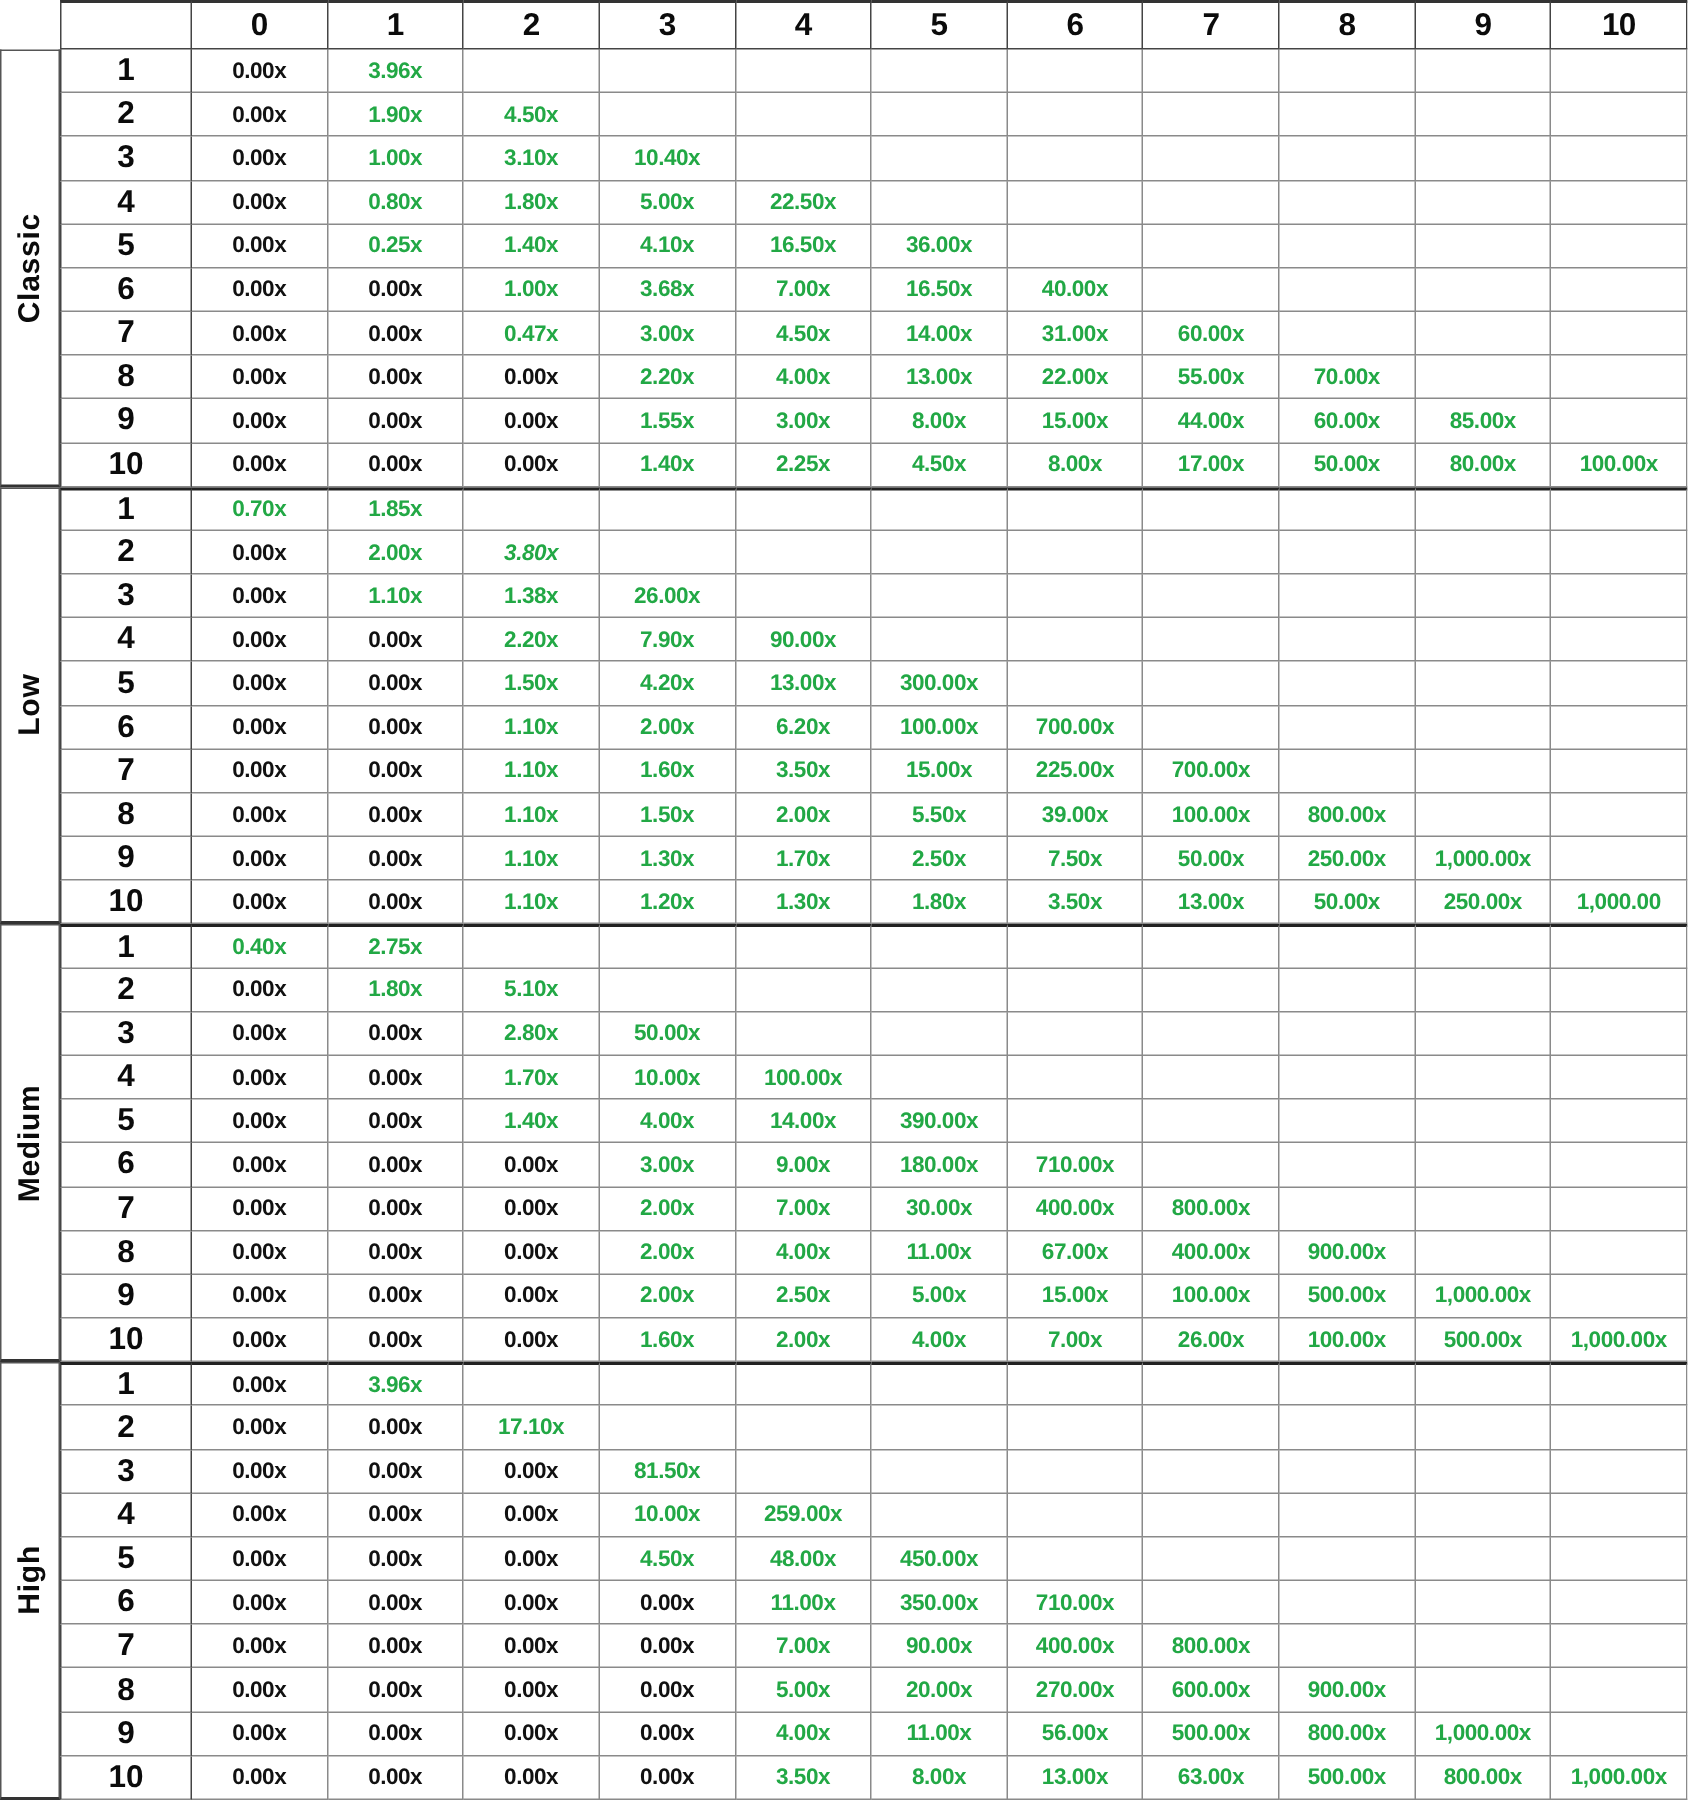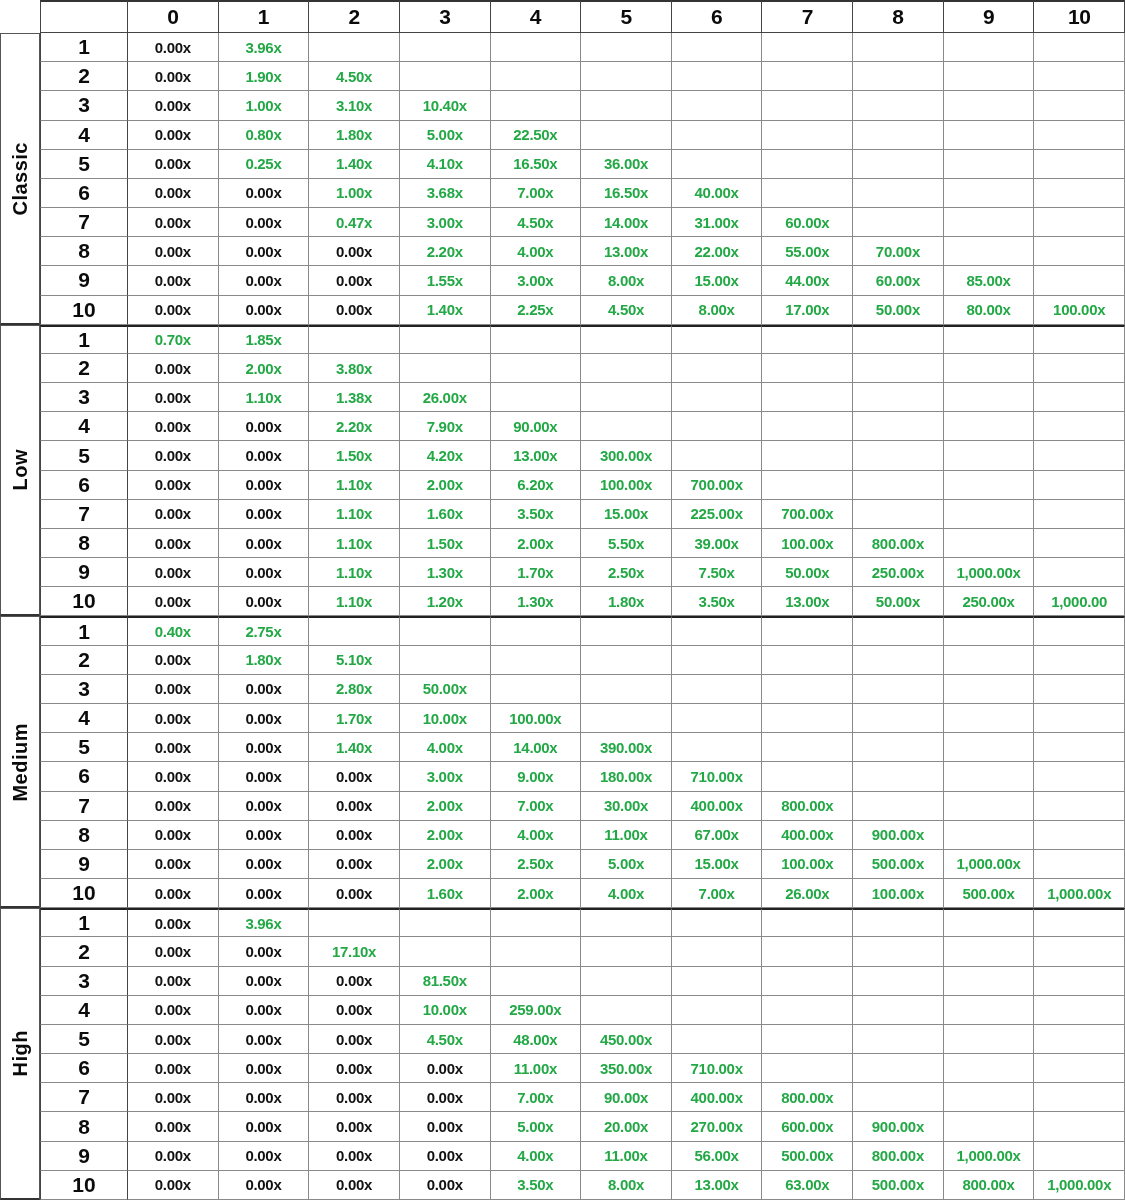--- a/index.html
+++ b/index.html
@@ -200,21 +200,21 @@
       <div class="cell empty sec-top" style="grid-area: 12 / 7;"></div>
       <div class="cell empty sec-top" style="grid-area: 12 / 8;"></div>
       <div class="cell empty sec-top" style="grid-area: 12 / 9;"></div>
       <div class="cell empty sec-top" style="grid-area: 12 / 10;"></div>
       <div class="cell empty sec-top" style="grid-area: 12 / 11;"></div>
       <div class="cell empty sec-top" style="grid-area: 12 / 12;"></div>
       <div class="cell empty sec-top" style="grid-area: 12 / 13;"></div>
       <div class="rnum" style="grid-area: 13 / 2;">2</div>
       <div class="cell zero" style="grid-area: 13 / 3;">0.00x</div>
       <div class="cell pos" style="grid-area: 13 / 4;">2.00x</div>
-      <div class="cell pos" style="grid-area: 13 / 5;">3.80x</div>
+      <div class="cell pos" style="grid-area: 13 / 5; font-style: italic;">3.80x</div>
       <div class="cell empty" style="grid-area: 13 / 6;"></div>
       <div class="cell empty" style="grid-area: 13 / 7;"></div>
       <div class="cell empty" style="grid-area: 13 / 8;"></div>
       <div class="cell empty" style="grid-area: 13 / 9;"></div>
       <div class="cell empty" style="grid-area: 13 / 10;"></div>
       <div class="cell empty" style="grid-area: 13 / 11;"></div>
       <div class="cell empty" style="grid-area: 13 / 12;"></div>
       <div class="cell empty" style="grid-area: 13 / 13;"></div>
       <div class="rnum" style="grid-area: 14 / 2;">3</div>
       <div class="cell zero" style="grid-area: 14 / 3;">0.00x</div>

